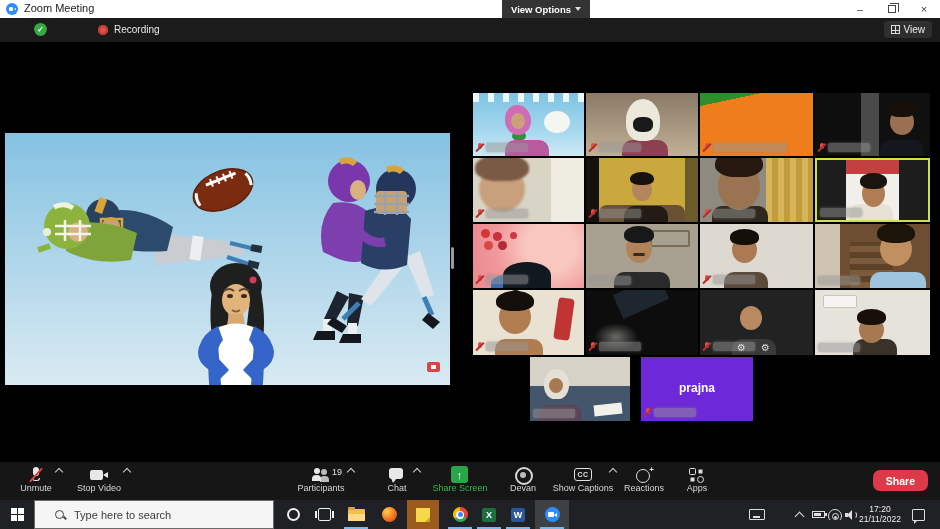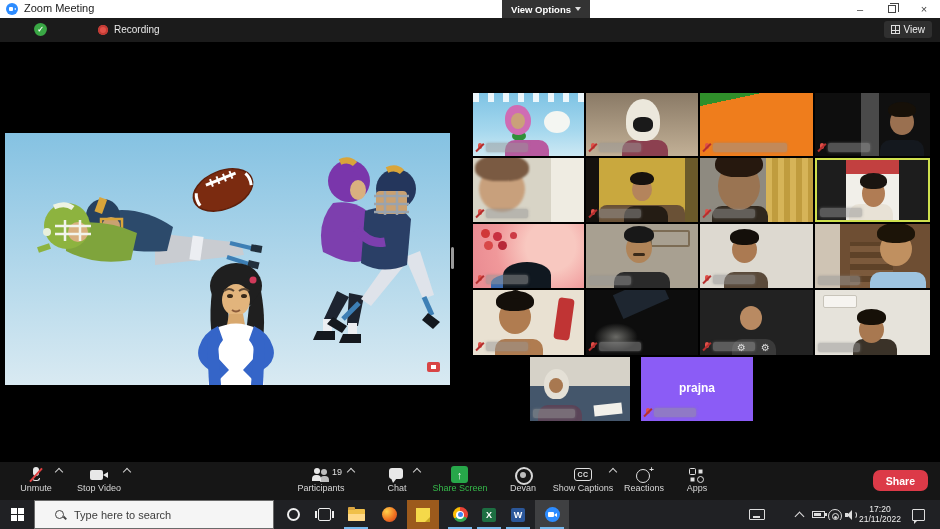--- a/index.html
+++ b/index.html
@@ -112,21 +112,21 @@
   .sc-dim-room::after{content:"";position:absolute;left:30px;top:-6px;width:50px;height:26px;background:#1e2630;transform:rotate(-24deg)}
   .sc-ac-room{background:#e6e3db}
   .sc-ac-room::before{content:"";position:absolute;left:8px;top:5px;width:32px;height:11px;background:#f6f4f0;border:1px solid #c8c4ba;border-radius:2px}
   .sc-ac-room .p-head{left:44px;top:26px;width:25px;height:27px;background:#a87850;--hair:#161008}
   .sc-ac-room .p-torso{left:38px;--shirt:#3a3228}
   .sc-couch-video{background:linear-gradient(180deg,#d6d2c8 0 45%,#44566b 45%)}
   .sc-couch-video::before{content:"";position:absolute;right:8px;bottom:6px;width:28px;height:11px;background:#f2f0ea;transform:rotate(-6deg)}
   .sc-couch-video .p-head{left:14px;top:12px;width:25px;height:30px;background:#e4e0d6;border-radius:50% 50% 44% 44%}
   .sc-couch-video .p-head::after{content:"";position:absolute;left:5px;top:9px;width:14px;height:15px;background:#a87850;border-radius:50%}
   .sc-couch-video .p-torso{left:8px;--shirt:#5a4458}
-  .sc-camera-off{background:#8b5cf6}
+  .sc-camera-off{background:#6d28d9}
 
   
   .toolbar{position:absolute;left:0;top:462px;width:940px;height:38px;background:#161616}
   .tbtn{position:absolute;top:0;height:38px;display:flex;flex-direction:column;align-items:center;justify-content:flex-start;padding-top:5px;color:#d6d6d6}
   .tlabel{font-size:9px;margin-top:0;white-space:nowrap}
   .tbtn.green .tlabel{color:#35b94a}
   .ticon{position:relative;width:18px;height:16px}
   .chev{position:absolute;top:7px;right:2px;width:6px;height:6px;border-top:1.5px solid #cfcfcf;border-right:1.5px solid #cfcfcf;transform:rotate(-45deg)}
   .badge{position:absolute;top:5px;right:14px;font-size:9px;color:#e0e0e0}
   .ic-unmute::before{content:"";position:absolute;left:6px;top:0;width:6px;height:9px;background:#e8e8e8;border-radius:3px}

